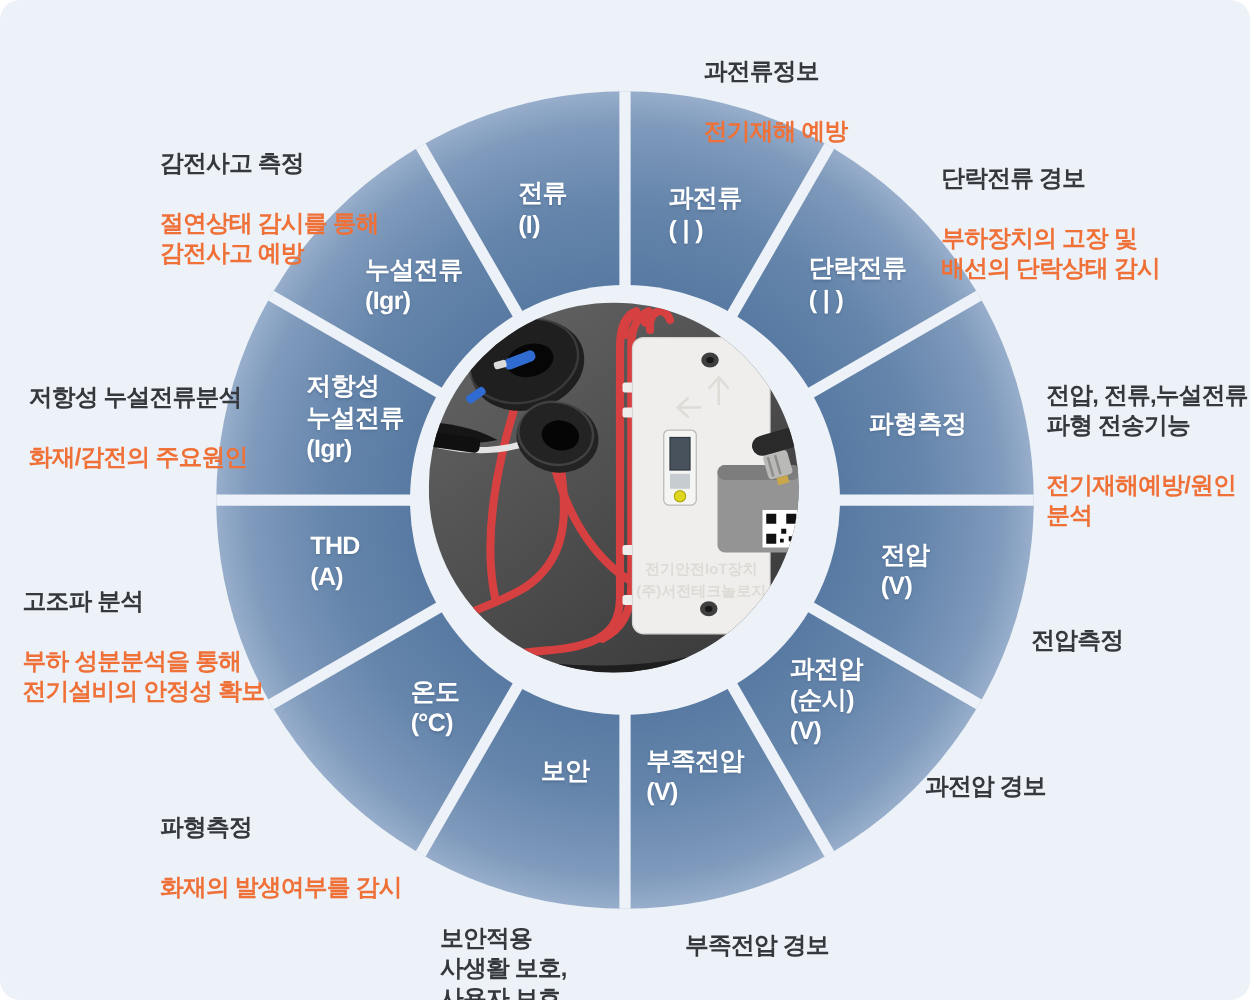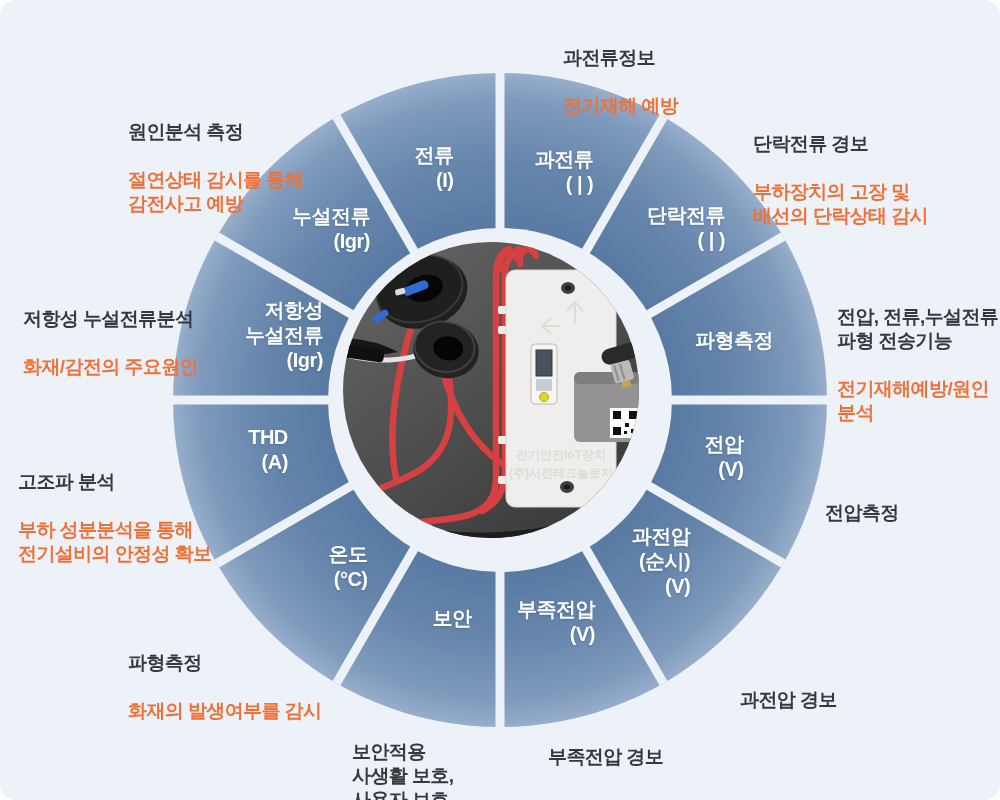--- a/index.html
+++ b/index.html
@@ -5,21 +5,21 @@
   html,body{margin:0;padding:0;background:#ffffff;}
   .card{
     position:relative;width:1000px;height:800px;background:#edf1f8;
     border-radius:16px;overflow:hidden;
     font-family:"Liberation Sans",sans-serif;
   }
   .ring-svg{position:absolute;left:0;top:0;}
   .wedge-label{
     position:absolute;transform:translate(-50%,-50%);
     color:#ffffff;font-size:20px;line-height:25px;font-weight:600;
-    text-align:right;white-space:pre-line;letter-spacing:-0.5px;
+    text-align:left;white-space:pre-line;letter-spacing:-0.5px;
     text-shadow:0 1px 2px rgba(35,55,85,.25);
   }
   .outer-label{
     position:absolute;font-size:19px;line-height:24px;
     color:#35383c;font-weight:700;white-space:pre-line;letter-spacing:-0.6px;
   }
   .outer-label .desc{color:#ef7138;font-weight:700;}
 </style>
 </head>
 <body>
@@ -189,21 +189,21 @@
   </div>
   <div class="outer-label" style="left:837px;top:281px">
     <div class="title">전압, 전류,누설전류
 파형 전송기능</div>
     <div class="desc">전기재해예방/원인분석</div>
   </div>
   <div class="outer-label" style="left:825px;top:477px">
     <div class="title">전압측정</div>
     <div class="desc"></div>
   </div>
-  <div class="outer-label" style="left:740px;top:664px">
+  <div class="outer-label" style="left:740px;top:594px">
     <div class="title">과전압 경보</div>
     <div class="desc"></div>
   </div>
   <div class="outer-label" style="left:548px;top:721px">
     <div class="title">부족전압 경보</div>
     <div class="desc"></div>
   </div>
   <div class="outer-label" style="left:352px;top:716px">
     <div class="title">보안적용
 사생활 보호,
@@ -217,18 +217,18 @@
   <div class="outer-label" style="left:23px;top:283px">
     <div class="title">저항성 누설전류분석</div>
     <div class="desc">화재/감전의 주요원인</div>
   </div>
   <div class="outer-label" style="left:18px;top:446px">
     <div class="title">고조파 분석</div>
     <div class="desc">부하 성분분석을 통해
 전기설비의 안정성 확보</div>
   </div>
   <div class="outer-label" style="left:128px;top:96px">
-    <div class="title">원인분석 측정</div>
+    <div class="title">감전사고 측정</div>
     <div class="desc">절연상태 감시를 통해
 감전사고 예방</div>
   </div>
 
 </div>
 
 </body></html>

